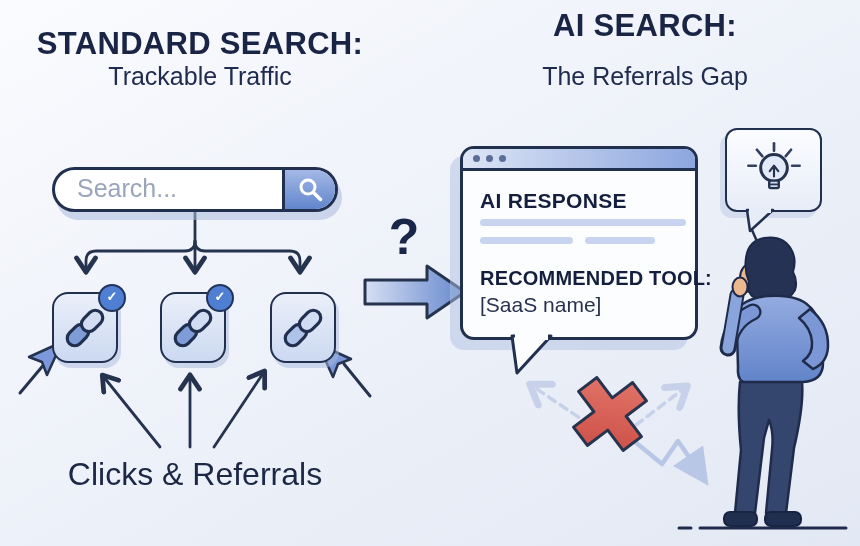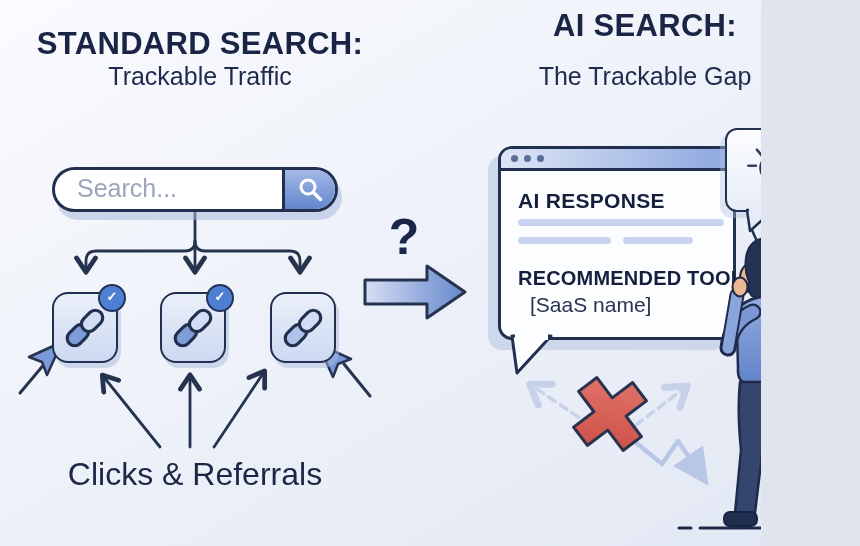--- a/index.html
+++ b/index.html
@@ -1,18 +1,18 @@
 <!DOCTYPE html>
 <html><head>
 <meta charset="utf-8">
 <style>
   html,body{margin:0;padding:0;}
   body{font-family:"Liberation Sans", sans-serif; background:#dfe4ee;}
   #stage{
-    position:relative; width:761px; height:546px; overflow:hidden;
+    position:relative; width:860px; height:546px; overflow:hidden;
     background:linear-gradient(150deg,#fafbfe 0%,#f0f3fa 40%,#e7ecf6 78%,#e3e9f4 100%);
   }
   .abs{position:absolute;}
   svg{display:block;}
   
   .title{color:#1a2546; font-weight:bold; font-size:31px; text-align:center; letter-spacing:.3px;}
   .subtitle{color:#202c4e; font-weight:normal; font-size:25px; text-align:center;}
   
   #search-bar{
     left:52px; top:167px; width:286px; height:45px; box-sizing:border-box;
@@ -42,21 +42,21 @@
   .badge{
     position:absolute; top:-10px; right:-10px; width:24px; height:24px;
     background:#4f7fd2; border:2px solid #24335a; border-radius:50%;
     color:#fff; font-size:13px; font-weight:bold; line-height:22px; text-align:center;
   }
   
   #caption{left:45px; top:456px; width:300px; font-size:32px; color:#1c2745; text-align:center; z-index:4;}
   #qmark{left:382px; top:208px; width:44px; font-size:50px; font-weight:bold; color:#19264a; text-align:center; z-index:4;}
   
   #ai-bubble{
-    left:498px; top:146px; width:238px; height:194px; box-sizing:border-box;
+    left:460px; top:146px; width:238px; height:194px; box-sizing:border-box;
     background:#fcfdff; border:3px solid #22304f; border-radius:14px; z-index:2;
     box-shadow:-10px 10px 0 rgba(176,192,226,.5);
   }
   #ai-titlebar{
     position:absolute; left:0; right:0; top:0; height:22px; box-sizing:border-box;
     background:linear-gradient(90deg,#dde5f5 0%,#8ca6de 100%);
     border-bottom:3px solid #22304f; border-radius:10px 10px 0 0;
     display:flex; align-items:center; padding-left:10px; gap:6px;
   }
   .dot{width:7px; height:7px; border-radius:50%; background:#5b6e97;}
@@ -123,21 +123,21 @@
     </g>
 
     <g transform="translate(610,414) rotate(53)">
       <path d="M-37,-11.5 H-11.5 V-37 H11.5 V-11.5 H37 V11.5 H11.5 V37 H-11.5 V11.5 H-37 Z" fill="url(#gX)" stroke="#27334f" stroke-width="3" stroke-linejoin="round"></path>
     </g>
   </svg>
 
   <div class="abs title z3" style="left:20px; top:26px; width:360px;">STANDARD SEARCH:</div>
   <div class="abs subtitle z3" style="left:20px; top:62px; width:360px;">Trackable Traffic</div>
   <div class="abs title z3" style="left:470px; top:8px; width:350px;">AI SEARCH:</div>
-  <div class="abs subtitle z3" style="left:470px; top:62px; width:350px;">The Trackable Gap</div>
+  <div class="abs subtitle z3" style="left:470px; top:62px; width:350px;">The Referrals Gap</div>
 
   <div id="search-bar" class="abs">
     <input id="search-input" type="text" placeholder="Search..." style="">
     <button id="search-button">
       <svg width="27" height="27" viewBox="0 0 27 27">
         <circle cx="11" cy="11" r="7" fill="none" stroke="#ffffff" stroke-width="3"></circle>
         <line x1="16.5" y1="16.5" x2="23.5" y2="23.5" stroke="#ffffff" stroke-width="3.5" stroke-linecap="round"></line>
       </svg>
     </button>
   </div>
@@ -176,21 +176,21 @@
     <div id="ai-titlebar">
       <span class="dot"></span>
       <span class="dot"></span>
       <span class="dot"></span>
     </div>
     <div class="ai-text" style="top:40px; font-size:21px; font-weight:bold; letter-spacing:.3px;">AI RESPONSE</div>
     <div class="skeleton" style="left:17px; top:70px; width:206px;"></div>
     <div class="skeleton" style="left:17px; top:88px; width:93px;"></div>
     <div class="skeleton" style="left:122px; top:88px; width:70px;"></div>
     <div class="ai-text" style="top:118px; font-size:20px; font-weight:bold; letter-spacing:.2px;">RECOMMENDED TOOL:</div>
-    <div class="ai-text" style="top:144px; font-size:21px; color:#27324f;margin-left:12px;">[SaaS name]</div>
+    <div class="ai-text" style="top:144px; font-size:21px; color:#27324f;">[SaaS name]</div>
   </div>
 
   <svg class="abs z3" width="860" height="546" viewBox="0 0 860 546" style="left:0;top:0;pointer-events:none;">
 
     <g>
       <path d="M512,336 L551,336 L517,373 Z" fill="#fcfdff" stroke="#22304f" stroke-width="3" stroke-linejoin="round"></path>
       <rect x="515" y="334" width="33" height="6" fill="#fcfdff"></rect>
     </g>
 
     <g>

